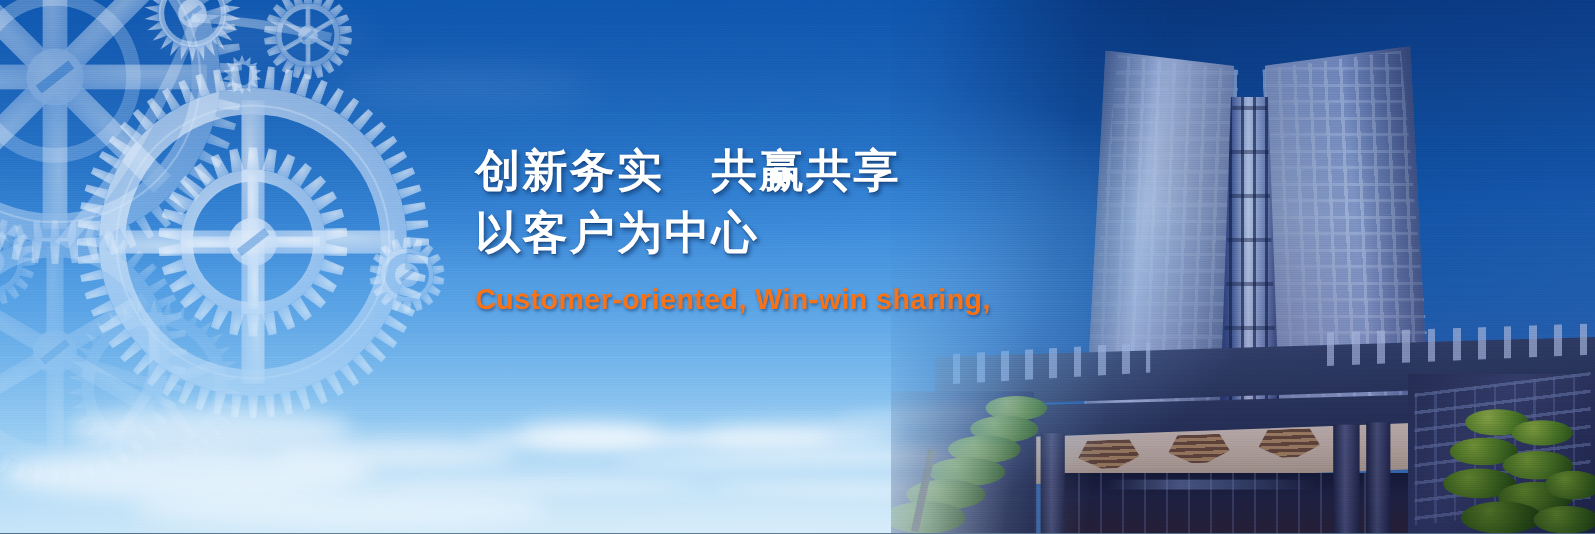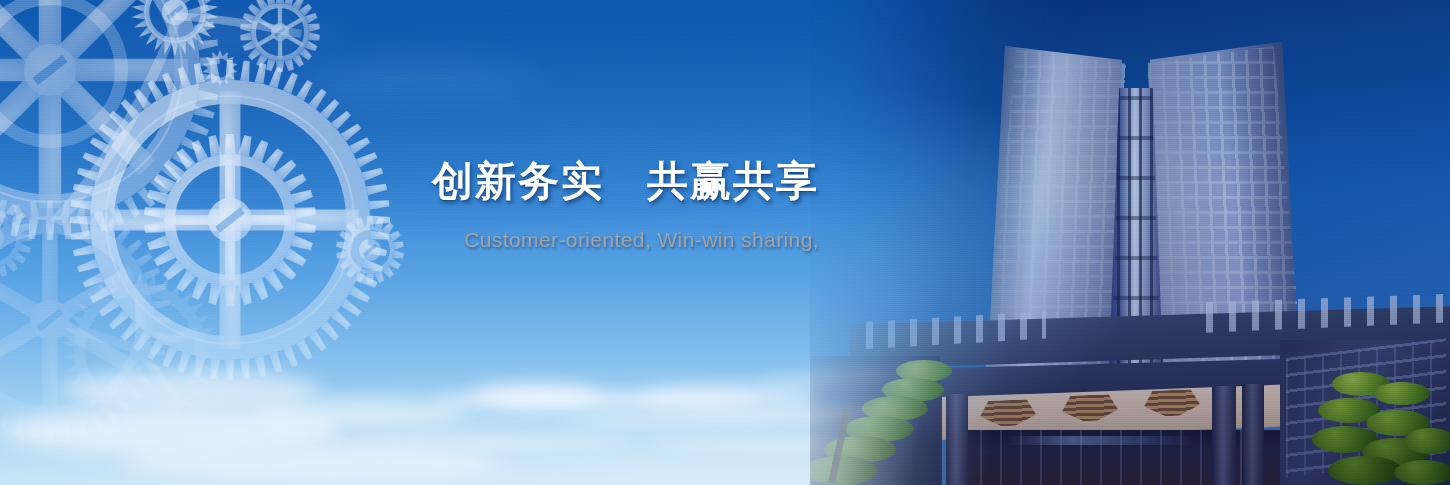--- a/index.html
+++ b/index.html
@@ -56,32 +56,33 @@
   .pbox{position:absolute;}
 
   
   .wingrid{
     background-image:
       repeating-linear-gradient(to right, rgba(222,236,252,.92) 0 3px, rgba(22,36,84,.0) 3px 14px),
       repeating-linear-gradient(to bottom, rgba(210,228,250,.85) 0 3px, rgba(20,34,80,.0) 3px 15px);
   }
 
   
-  .copy{position:absolute;left:432px;top:156px;z-index:9;text-align:right;}
+  .copy{position:absolute;left:432px;top:130px;z-index:9;}
   .cn{
     color:#fff;font-weight:bold;letter-spacing:2px;line-height:1.26;
     font-size:41px;
     text-shadow:2px 3px 4px rgba(10,45,95,.60), 0 1px 1px rgba(10,45,95,.45);
     white-space:pre;
   }
   .cn2{margin-top:4px;}
   .en{
-    color:#a3a3a3;font-size:21px;line-height:1.52;margin-top:16px;letter-spacing:.4px;
+    color:#f97316;font-size:26px;line-height:1.52;margin-top:16px;letter-spacing:.4px;
     text-shadow:1px 2px 3px rgba(12,48,100,.55);
     white-space:pre;
+    font-weight:bold;
   }
 
   .grain{
     position:absolute;inset:0;pointer-events:none;
     background-image:repeating-linear-gradient(0deg, rgba(255,255,255,.022) 0 1px, rgba(0,0,0,.022) 1px 2px);
     mix-blend-mode:overlay;
   }
 </style>
 </head>
 <body>
@@ -649,17 +650,18 @@
 
     <div class="pbox" style="inset:0;left:0;top:0;width:640px;height:485px;
                 background:linear-gradient(180deg, rgba(26,60,150,.30) 0%, rgba(30,55,140,.16) 40%, rgba(52,36,120,.30) 78%, rgba(40,30,105,.42) 100%);
                 mix-blend-mode:multiply;"></div>
     <div class="pbox" style="left:0;top:0;width:640px;height:485px;
                 background:radial-gradient(90% 70% at 2% 55%, rgba(120,180,235,.55) 0%, rgba(120,180,235,0) 55%);"></div>
   </div>
 
   <div class="copy">
     <div class="cn">创新务实　共赢共享</div>
+    <div class="cn cn2">以客户为中心</div>
     <div class="en">Customer-oriented, Win-win sharing,</div>
   </div>
 
   <div class="grain"></div>
 </div>
 
 </body></html>

